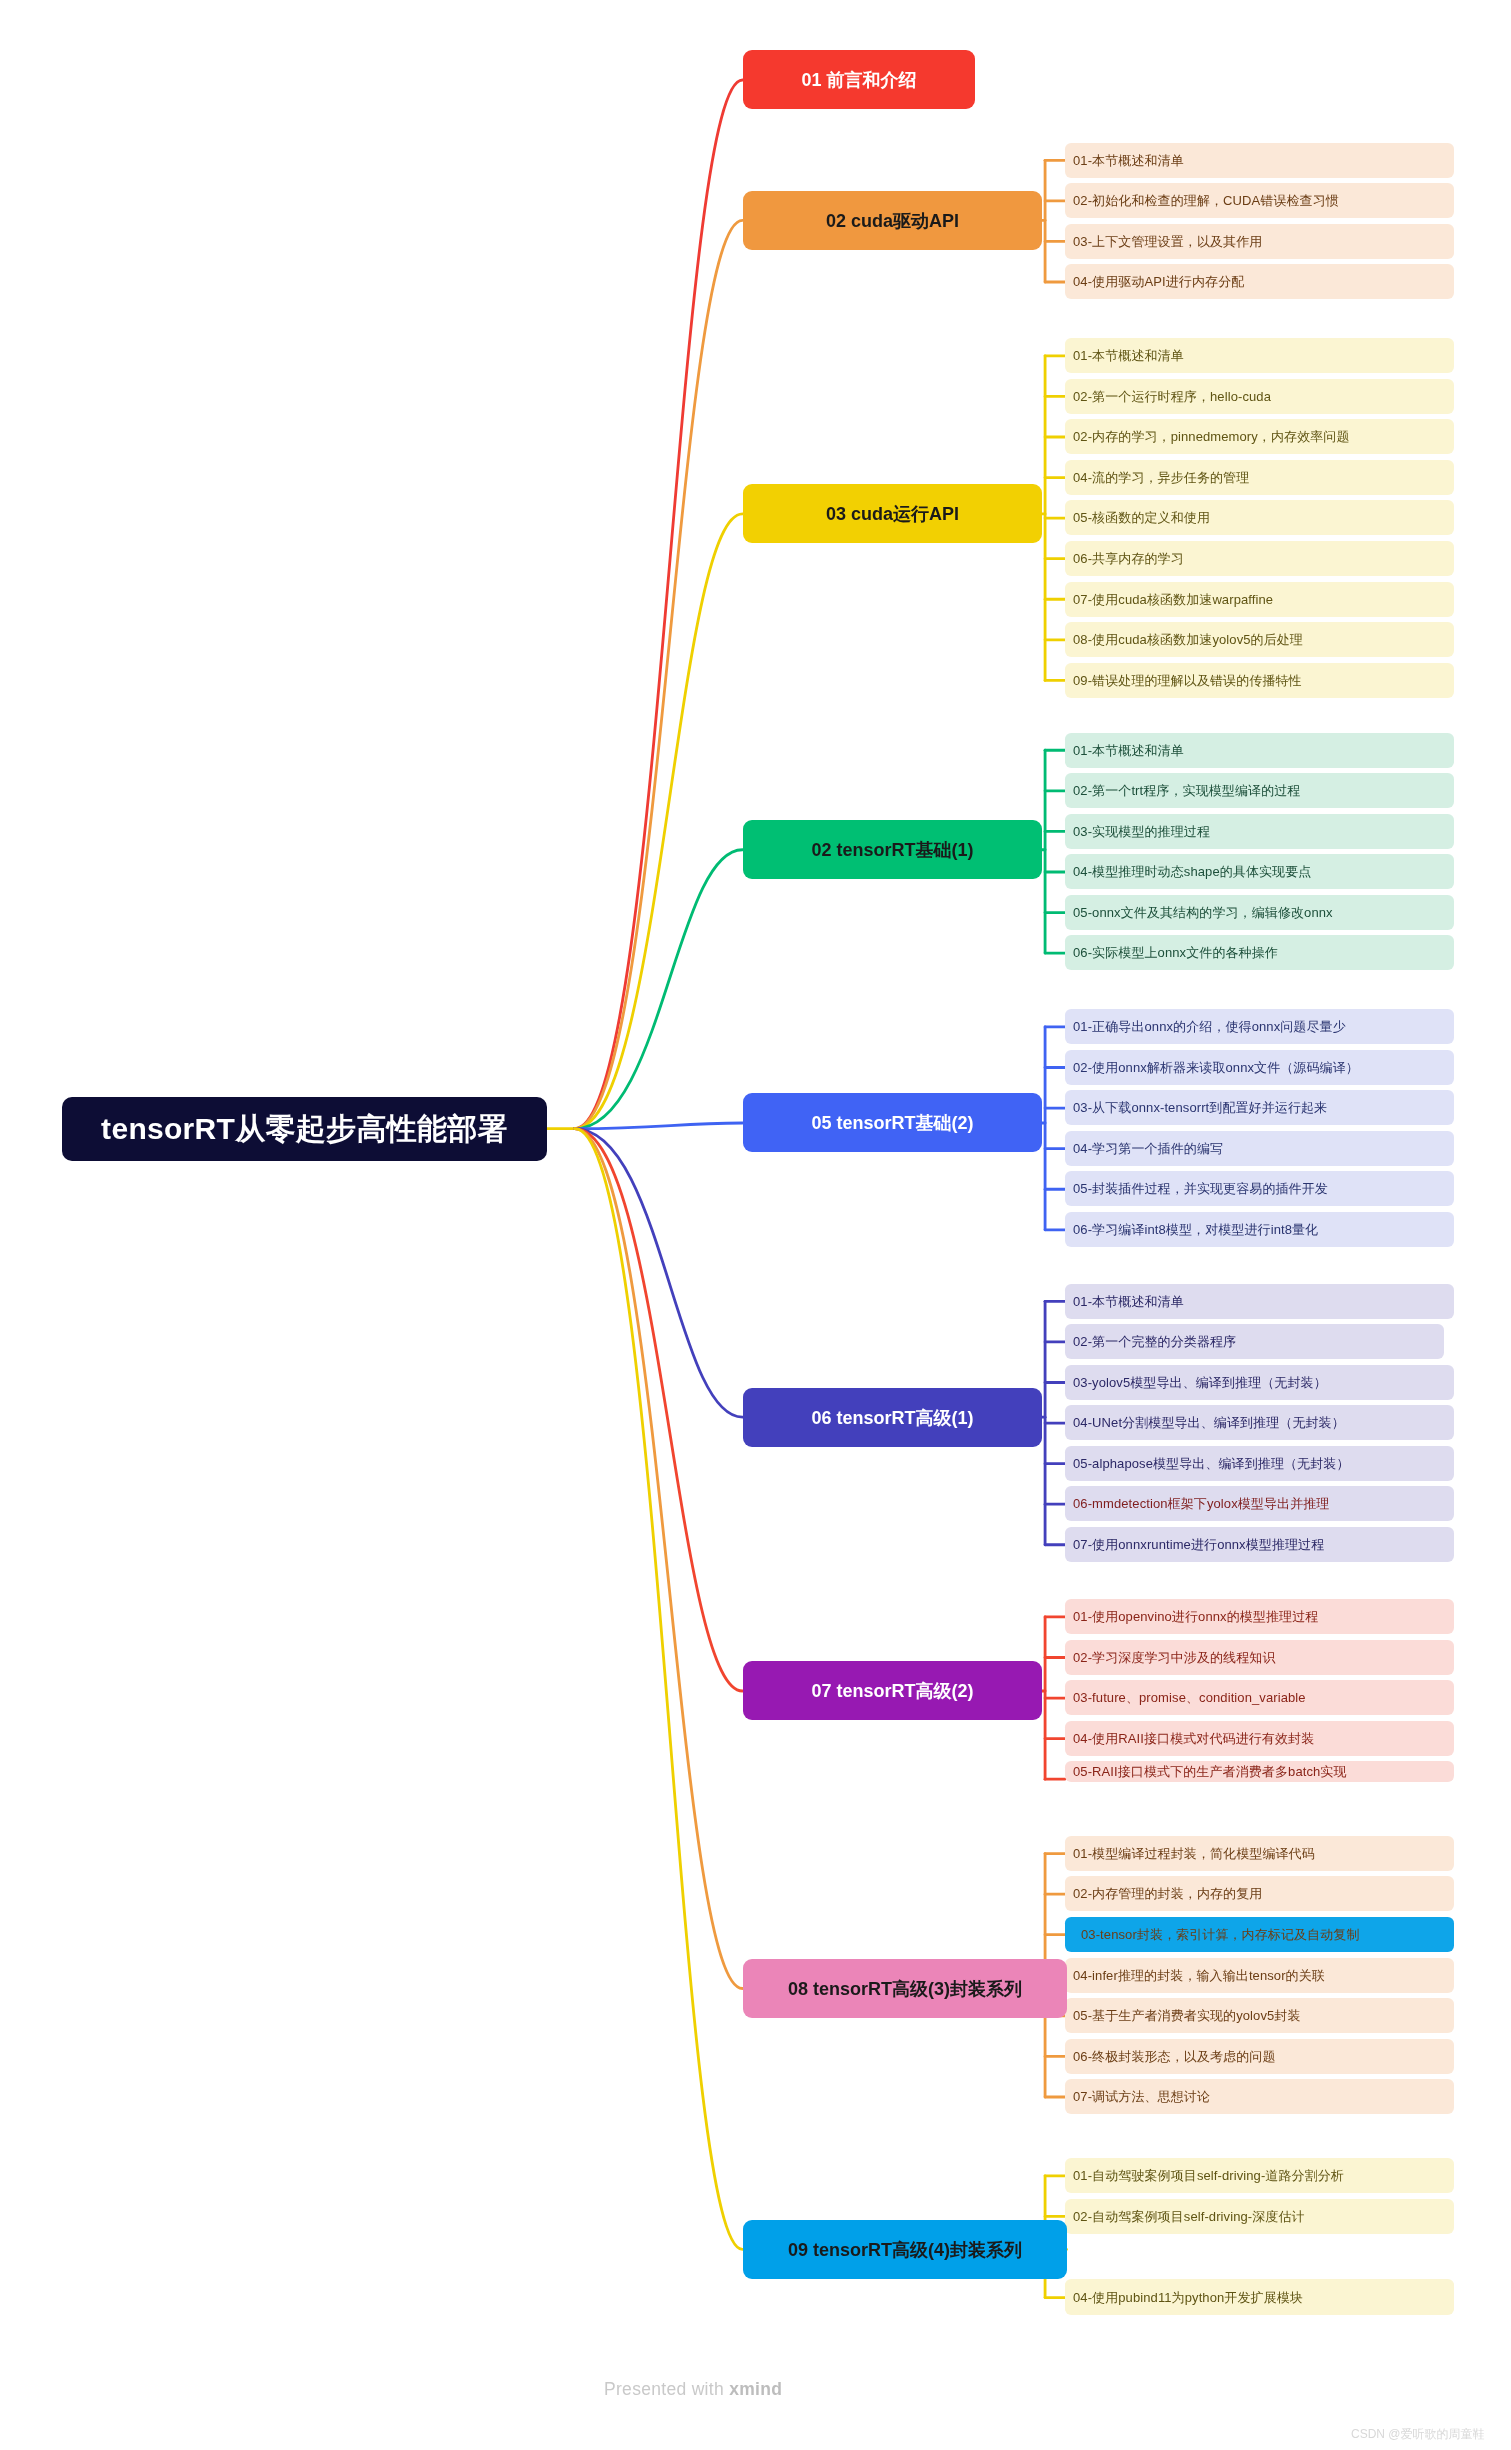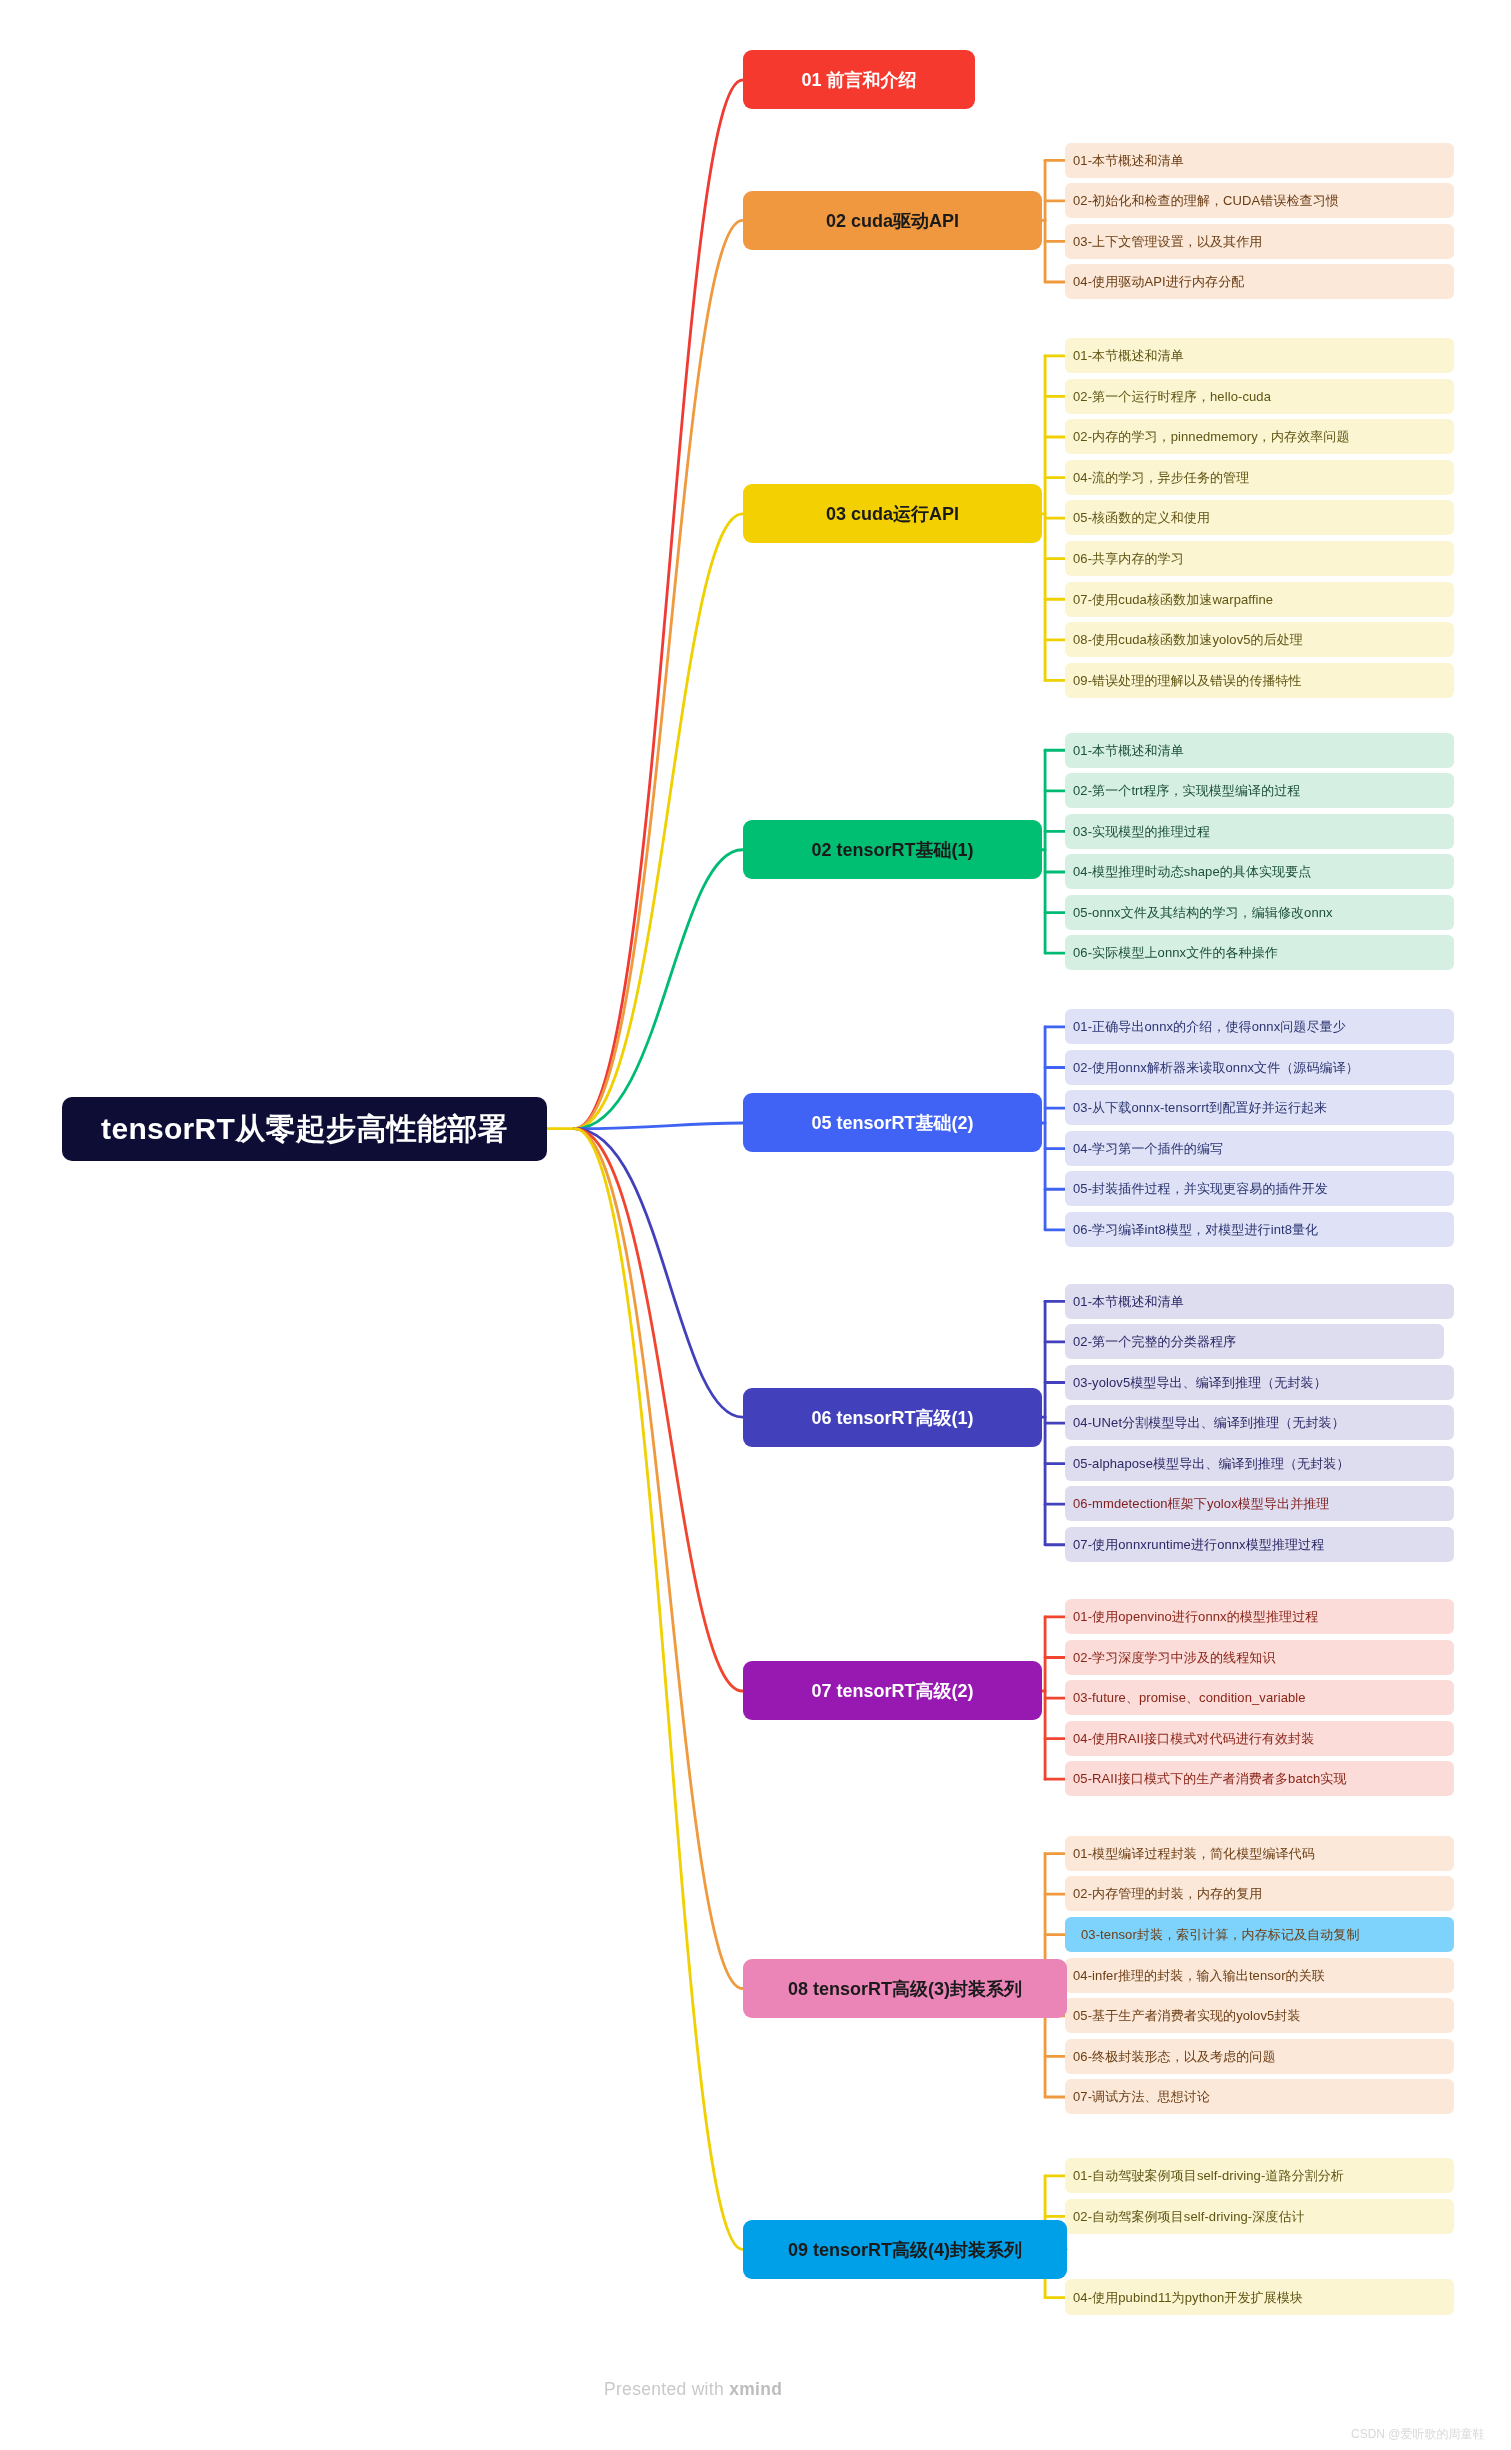--- a/index.html
+++ b/index.html
@@ -306,33 +306,33 @@
       </div>
       <div class="leaf-node" style="left: 1065px; top: 1640px; width: 389px; height: 35px; background: rgb(251, 220, 216); color: rgb(138, 36, 24);">
         <span>02-学习深度学习中涉及的线程知识</span>
       </div>
       <div class="leaf-node" style="left: 1065px; top: 1680px; width: 389px; height: 35px; background: rgb(251, 220, 216); color: rgb(138, 36, 24);">
         <span>03-future、promise、condition_variable</span>
       </div>
       <div class="leaf-node" style="left: 1065px; top: 1721px; width: 389px; height: 35px; background: rgb(251, 220, 216); color: rgb(138, 36, 24);">
         <span>04-使用RAII接口模式对代码进行有效封装</span>
       </div>
-      <div class="leaf-node" style="left: 1065px; top: 1761px; width: 389px; height: 35px; background: rgb(251, 220, 216); color: rgb(138, 36, 24);">
+      <div class="leaf-node" style="left: 1065px; top: 1761px; width: 389px; height: 21px; background: rgb(251, 220, 216); color: rgb(138, 36, 24);">
         <span>05-RAII接口模式下的生产者消费者多batch实现</span>
       </div>
       <div class="branch-node" style="left: 743px; top: 1959px; width: 324px; height: 59px; background: rgb(235, 133, 184); color: rgb(26, 26, 26);">
         <span>08 tensorRT高级(3)封装系列</span>
       </div>
       <div class="leaf-node" style="left: 1065px; top: 1836px; width: 389px; height: 35px; background: rgb(251, 232, 216); color: rgb(107, 61, 20);">
         <span>01-模型编译过程封装，简化模型编译代码</span>
       </div>
       <div class="leaf-node" style="left: 1065px; top: 1876px; width: 389px; height: 35px; background: rgb(251, 232, 216); color: rgb(107, 61, 20);">
         <span>02-内存管理的封装，内存的复用</span>
       </div>
-      <div class="leaf-node" style="left: 1065px; top: 1917px; width: 389px; height: 35px; background: #7dd3fc; color: rgb(107, 61, 20); padding-left: 16px;">
+      <div class="leaf-node" style="left: 1065px; top: 1917px; width: 389px; height: 35px; background: #0ea5e9; color: rgb(107, 61, 20); padding-left: 16px;">
         <span>03-tensor封装，索引计算，内存标记及自动复制</span>
       </div>
       <div class="leaf-node" style="left: 1065px; top: 1958px; width: 389px; height: 35px; background: rgb(251, 232, 216); color: rgb(107, 61, 20);">
         <span>04-infer推理的封装，输入输出tensor的关联</span>
       </div>
       <div class="leaf-node" style="left: 1065px; top: 1998px; width: 389px; height: 35px; background: rgb(251, 232, 216); color: rgb(107, 61, 20);">
         <span>05-基于生产者消费者实现的yolov5封装</span>
       </div>
       <div class="leaf-node" style="left: 1065px; top: 2039px; width: 389px; height: 35px; background: rgb(251, 232, 216); color: rgb(107, 61, 20);">
         <span>06-终极封装形态，以及考虑的问题</span>

